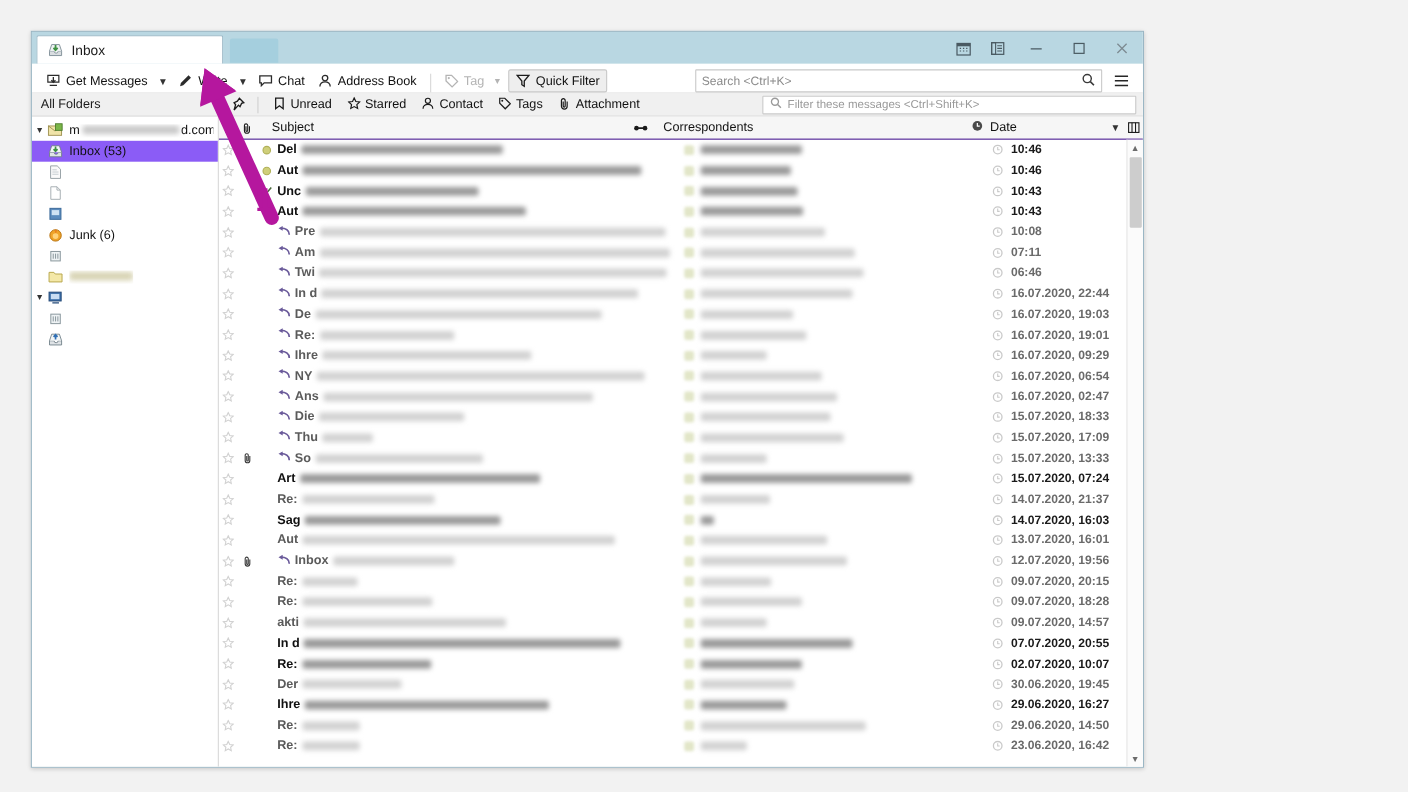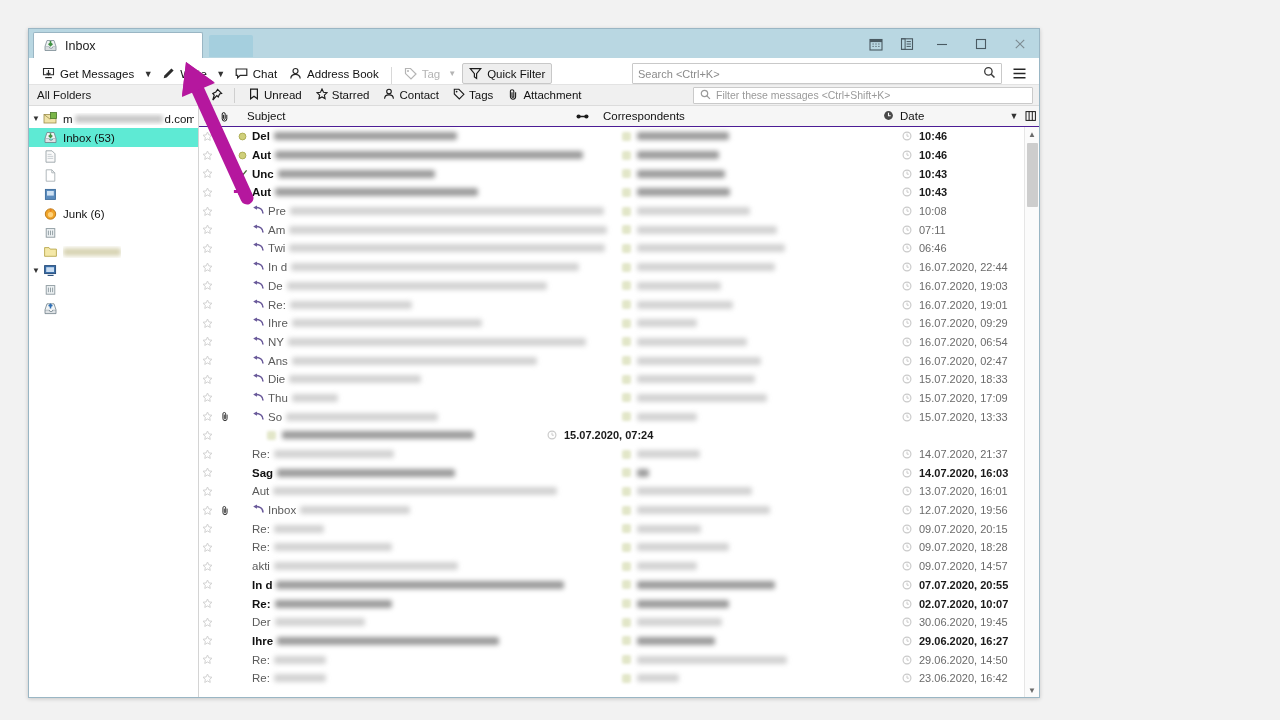--- a/index.html
+++ b/index.html
@@ -98,21 +98,21 @@
   .folders-head {
     height: 21px; background: #f0f0f0; border-bottom: 1px solid #dcdcdc;
     display: flex; align-items: center; padding-left: 8px;
     font-size: 11.5px; color: #1a1a1a;
   }
   .ftree { flex: 1 1 auto; padding-top: 3px; }
   .frow {
     display: flex; align-items: center; height: 19px;
     font-size: 11.5px; color: #111; padding-right: 4px;
   }
-  .frow.sel { background: #5eead4; }
+  .frow.sel { background: #8b5cf6; }
   .twisty { width: 14px; flex: 0 0 14px; text-align: center; font-size: 8px; color: #333; }
   .fico { width: 15px; height: 15px; flex: 0 0 15px; margin-right: 5px; position: relative; }
   .fname { white-space: nowrap; overflow: hidden; }
   .blurtxt {
     display: inline-block; height: 8px; border-radius: 2px;
     background: #c9c9c9; filter: blur(2.2px); vertical-align: middle;
   }
   .blurtxt.y { background: #d8d4b4; }
 
   
@@ -159,21 +159,21 @@
   .c-star { width: 17px; flex: 0 0 17px; display: flex; align-items: center; justify-content: center; }
   .c-clip { width: 17px; flex: 0 0 17px; display: flex; align-items: center; justify-content: center; }
   .c-subj { flex: 1 1 auto; min-width: 0; display: flex; align-items: center; gap: 4px; padding-left: 4px; }
   .c-thr  { width: 26px; flex: 0 0 26px; }
   .c-corr { width: 280px; flex: 0 0 280px; display: flex; align-items: center; gap: 6px; padding-left: 8px; }
   .c-date { width: 130px; flex: 0 0 130px; display: flex; align-items: center; gap: 7px; padding-left: 8px; white-space: nowrap; }
 
   .stat { width: 11px; height: 11px; flex: 0 0 11px; }
   .subjpre { color: #111; white-space: nowrap; }
   .mrow.unread .subjpre, .mrow.unread .dt { font-weight: bold; }
-  .mrow.read .subjpre, .mrow.read .dt { font-weight: normal; color: #5b5b5b; }
+  .mrow.read .subjpre, .mrow.read .dt { font-weight: bold; color: #5b5b5b; }
   .dt { font-size: 11px; color: #1a1a1a; }
   .mrow.read .dt { color: #6a6a6a; }
 
   .bar {
     height: 8px; border-radius: 2px; background: #c4c4c4;
     filter: blur(2.4px); flex: 0 0 auto;
   }
   .bar.dark { background: #9a9a9a; }
   .bar.light { background: #d2d2d2; }
   .corrdot { width: 9px; height: 9px; border-radius: 2px; background: #e2e6c8; filter: blur(1.4px); flex: 0 0 9px; }
@@ -1033,20 +1033,25 @@
                   <span class="dt">15.07.2020, 13:33</span>
                 </div>
               </div>
               <div class="mrow unread">
                 <div class="c-star">
                   <svg width="11" height="11" viewBox="0 0 11 11">
                     <path d="M5.5 1l1.35 2.9 3.15.35-2.35 2.1.6 3.1-2.75-1.55L2.75 9.45l.6-3.1L1 4.25l3.15-.35z" fill="none" stroke="#d2d2d2" stroke-width="1"></path>
                   </svg>
                 </div>
                 <div class="c-clip"></div>
+                <div class="c-subj">
+                  <span class="stat"></span>
+                  <span class="subjpre">Art</span>
+                  <span class="bar dark" style="width:218px;"></span>
+                </div>
                 <div class="c-thr"></div>
                 <div class="c-corr">
                   <span class="corrdot"></span>
                   <span class="bar dark" style="width:192px;"></span>
                 </div>
                 <div class="c-date">
                   <svg class="clockico" viewBox="0 0 11 11">
                     <circle cx="5.5" cy="5.5" r="4.3" fill="none" stroke="#8a8a8a" stroke-width="1.3"></circle>
                     <path d="M5.5 2.9v2.8h2" stroke="#8a8a8a" stroke-width="1.1" fill="none"></path>
                   </svg>

